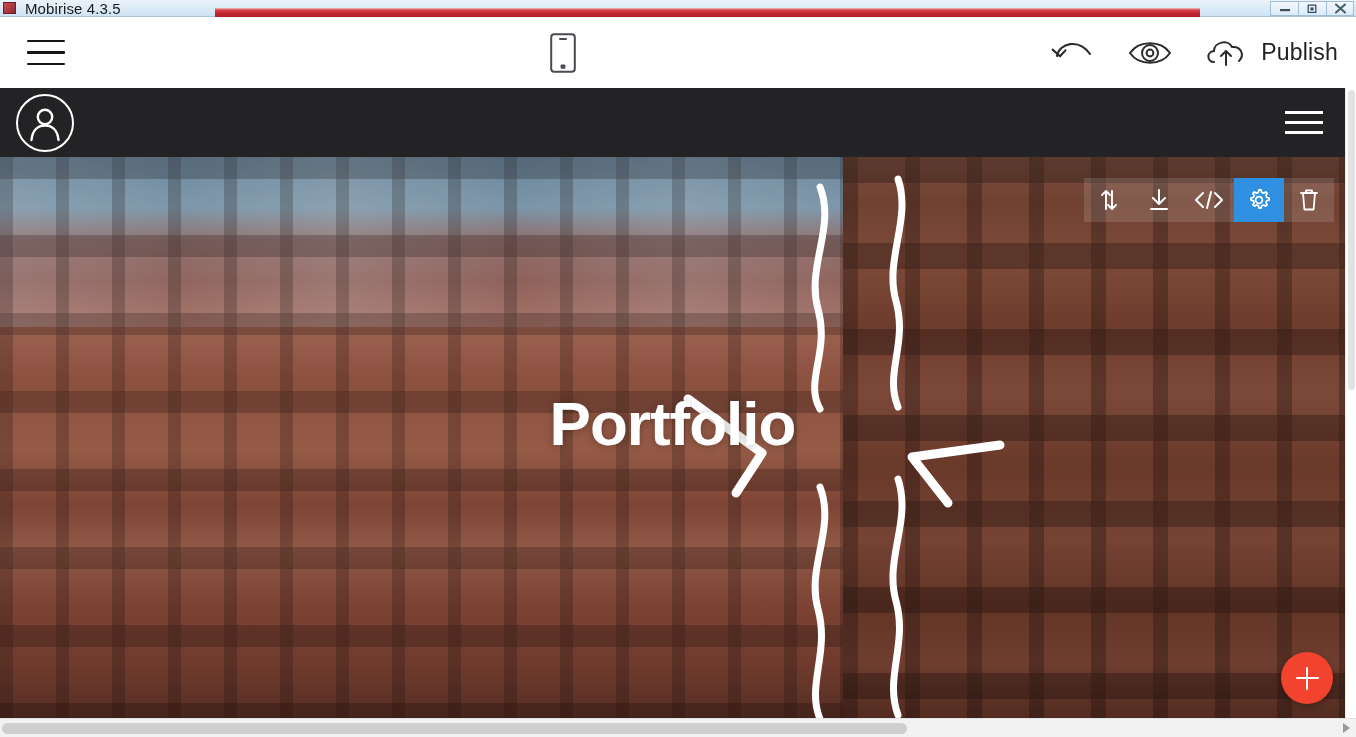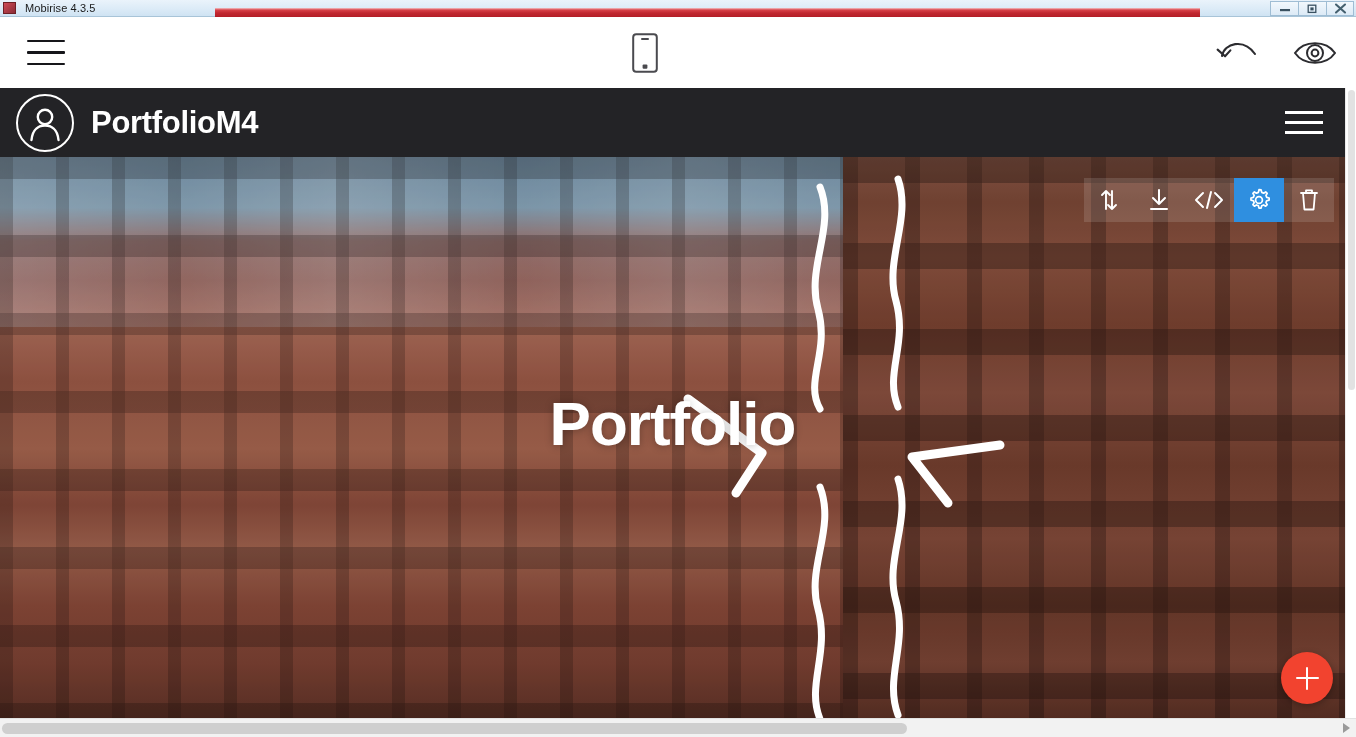--- a/index.html
+++ b/index.html
@@ -20,21 +20,21 @@
     display: flex; align-items: center;
     z-index: 60;
   }
   .tb-icon {
     width: 13px; height: 12px; margin-left: 3px;
     background: linear-gradient(135deg,#cf4b57 0%, #8b2c36 100%);
     border: 1px solid #6d2026;
     flex: 0 0 auto;
   }
   .tb-title {
-    font-size: 11px; color: #1a1a1a;
+    font-size: 15px; color: #1a1a1a;
     margin-left: 9px; white-space: nowrap;
     letter-spacing: 0.1px;
   }
   .tb-spacer { flex: 1 1 auto; }
   .tb-buttons { display: flex; height: 15px; margin-right: 2px; }
   .tb-btn {
     width: 28px; height: 15px;
     display: flex; align-items: center; justify-content: center;
     background: linear-gradient(to bottom,#f2f8fd,#dceaf6);
     border: 1px solid #9fbdd4; border-right: none;
@@ -309,34 +309,42 @@
         <path d="M6 20 C8 7, 28 2, 39 18" stroke="#2c2c30" stroke-width="2.1" fill="none" stroke-linecap="round"></path>
       </svg>
     </div>
     <div class="ticon">
       <svg width="46" height="30" viewBox="0 0 46 30">
         <path d="M3 15 C12 2, 34 2, 43 15 C34 28, 12 28, 3 15 Z" fill="none" stroke="#2c2c30" stroke-width="2"></path>
         <circle cx="23" cy="15" r="8" fill="none" stroke="#2c2c30" stroke-width="2"></circle>
         <circle cx="23" cy="15" r="3.4" fill="none" stroke="#2c2c30" stroke-width="2"></circle>
       </svg>
     </div>
+    <div class="publish-row">
+      <span class="ticon">
+        <svg width="46" height="32" viewBox="0 0 46 32">
+          <path d="M11 25 C4 25, 3 15, 11 14 C11 5, 25 2, 29 10 C38 9, 42 18, 36 24" fill="none" stroke="#2c2c30" stroke-width="2" stroke-linecap="round"></path>
+          <path d="M23 28 L23 14 M18 19 L23 14 L28 19" fill="none" stroke="#2c2c30" stroke-width="2" stroke-linecap="round" stroke-linejoin="round"></path>
+        </svg>
+      </span>
+      <span class="publish-label">Publish</span>
+    </div>
   </div>
 </div>
 
 <div class="canvas">
 
   <div class="sitenav">
     <div class="brand">
       <span class="avatar-circle">
         <svg width="40" height="40" viewBox="0 0 40 40">
           <circle cx="20" cy="14" r="7.2" fill="none" stroke="#fff" stroke-width="2.4"></circle>
           <path d="M6.5 37 C7.5 26, 14 22.5, 20 22.5 C26 22.5, 32.5 26, 33.5 37" fill="none" stroke="#fff" stroke-width="2.4" stroke-linecap="round"></path>
         </svg>
       </span>
-      <span class="brand-name">PortfolioM4</span>
     </div>
     <div class="nav-spacer"></div>
     <div class="nav-burger">
       <span></span>
       <span></span>
       <span></span>
     </div>
   </div>
 
   <div class="hero">

